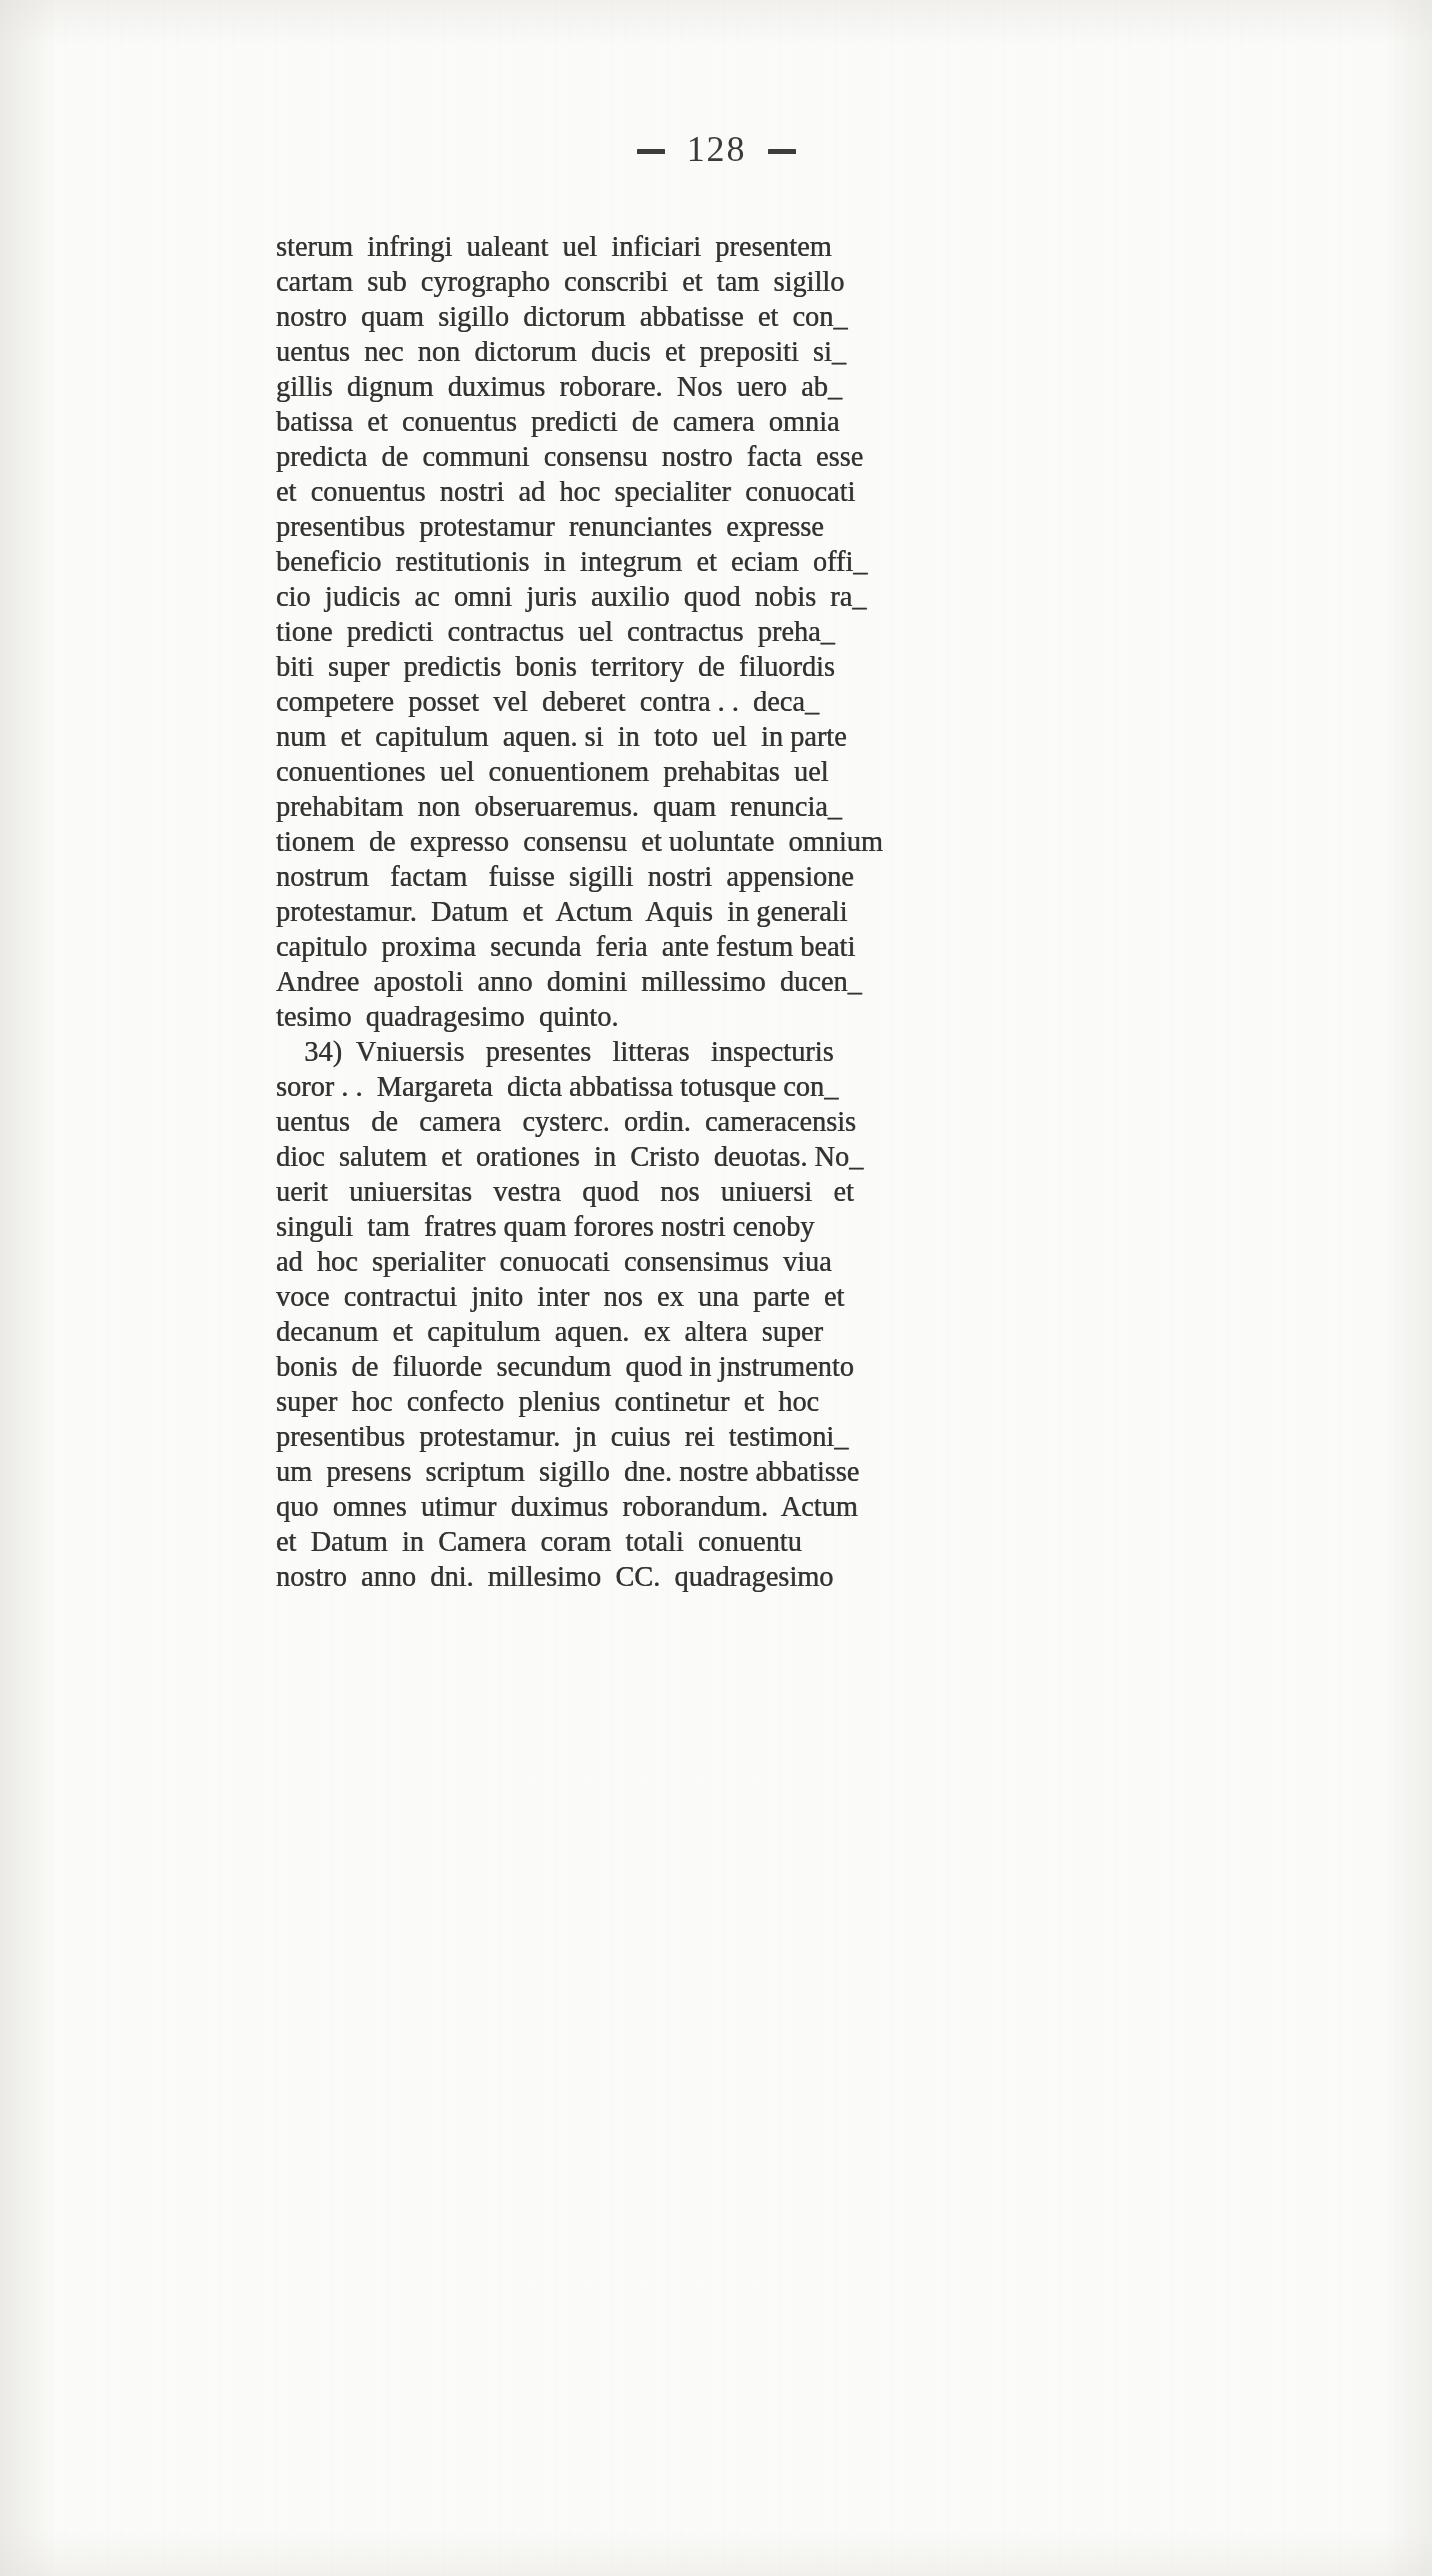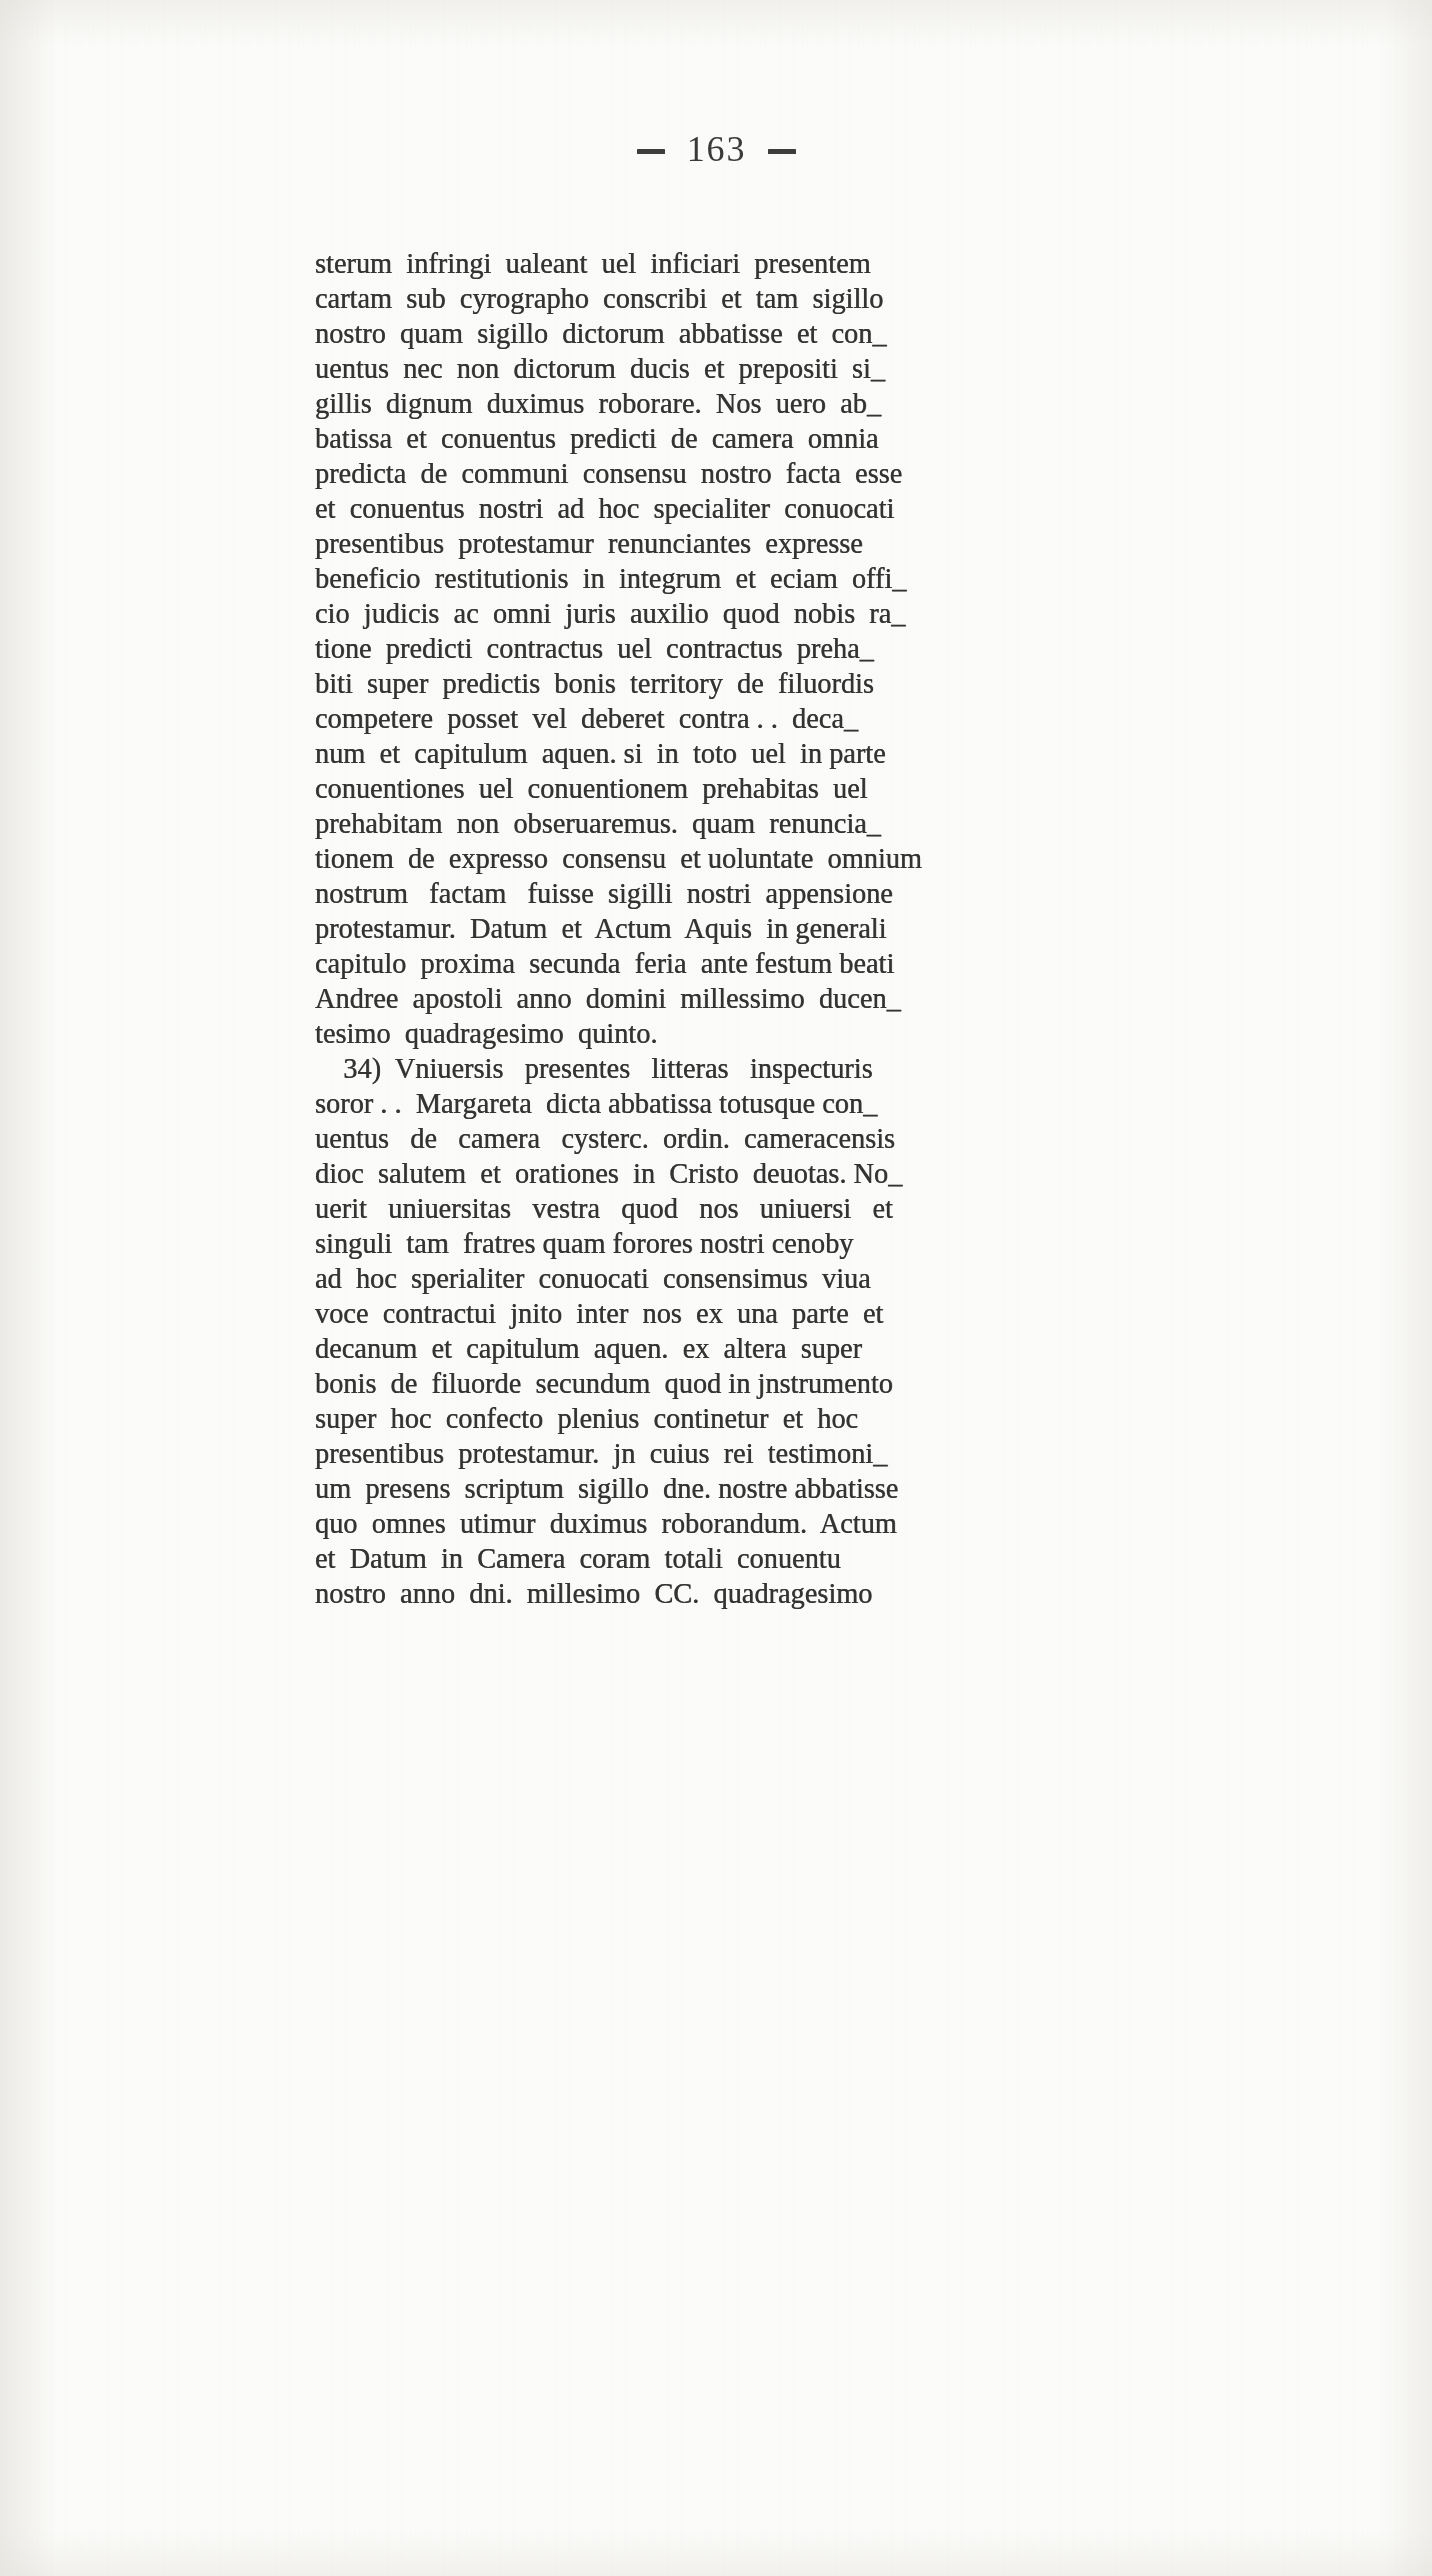--- a/index.html
+++ b/index.html
@@ -73,24 +73,23 @@
   }
   .running-head .folio {
     display: inline-block;
     padding: 0 22px;
     font-size: 36px;
   }
 
   #textblock {
     position: absolute;
     left: 276px;
-    top: 245px;
+    top: 228px;
     width: 884px;
     z-index: 6;
-    margin-left: 39px;
   }
 
   .ln {
     display: block;
     white-space: pre;
     font-size: 30px;
     line-height: 35px;
     height: 35px;
     color: #333331;
     font-family: "Liberation Serif", "DejaVu Serif", serif;
@@ -111,21 +110,21 @@
       -0.3px 0 0 rgba(51,51,49,0.35),
       0 0.3px 0 rgba(51,51,49,0.30);
   }
 </style>
 </head>
 <body>
 
 <div id="page">
 
   <div class="running-head">
-    <span class="rule"></span><span class="folio">163</span><span class="rule"></span>
+    <span class="rule"></span><span class="folio">128</span><span class="rule"></span>
   </div>
 
   <div id="textblock">
       <div class="ln">sterum  infringi  ualeant  uel  inficiari  presentem</div>
       <div class="ln">cartam  sub  cyrographo  conscribi  et  tam  sigillo</div>
       <div class="ln">nostro  quam  sigillo  dictorum  abbatisse  et  con_</div>
       <div class="ln">uentus  nec  non  dictorum  ducis  et  prepositi  si_</div>
       <div class="ln">gillis  dignum  duximus  roborare.  Nos  uero  ab_</div>
       <div class="ln">batissa  et  conuentus  predicti  de  camera  omnia</div>
       <div class="ln">predicta  de  communi  consensu  nostro  facta  esse</div>

